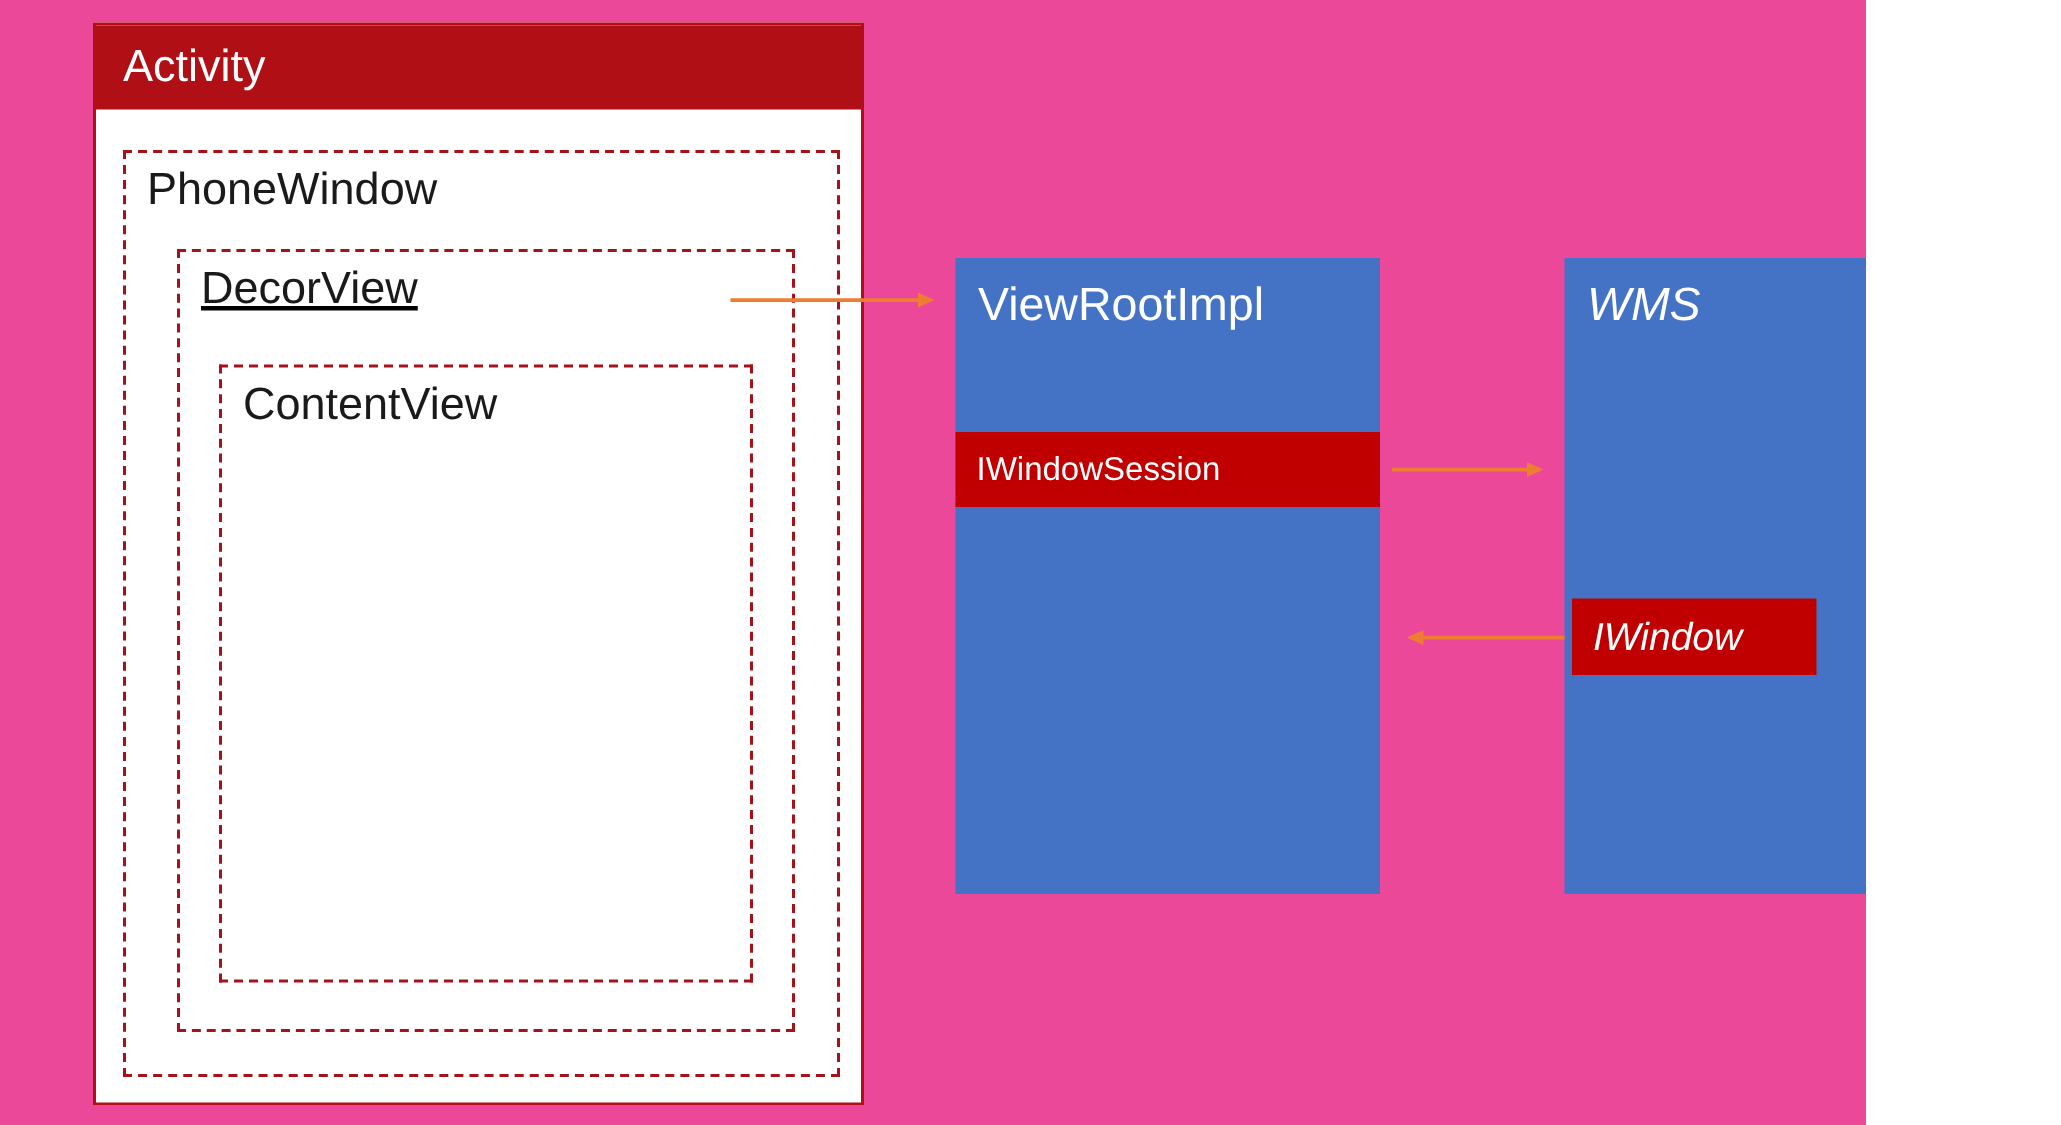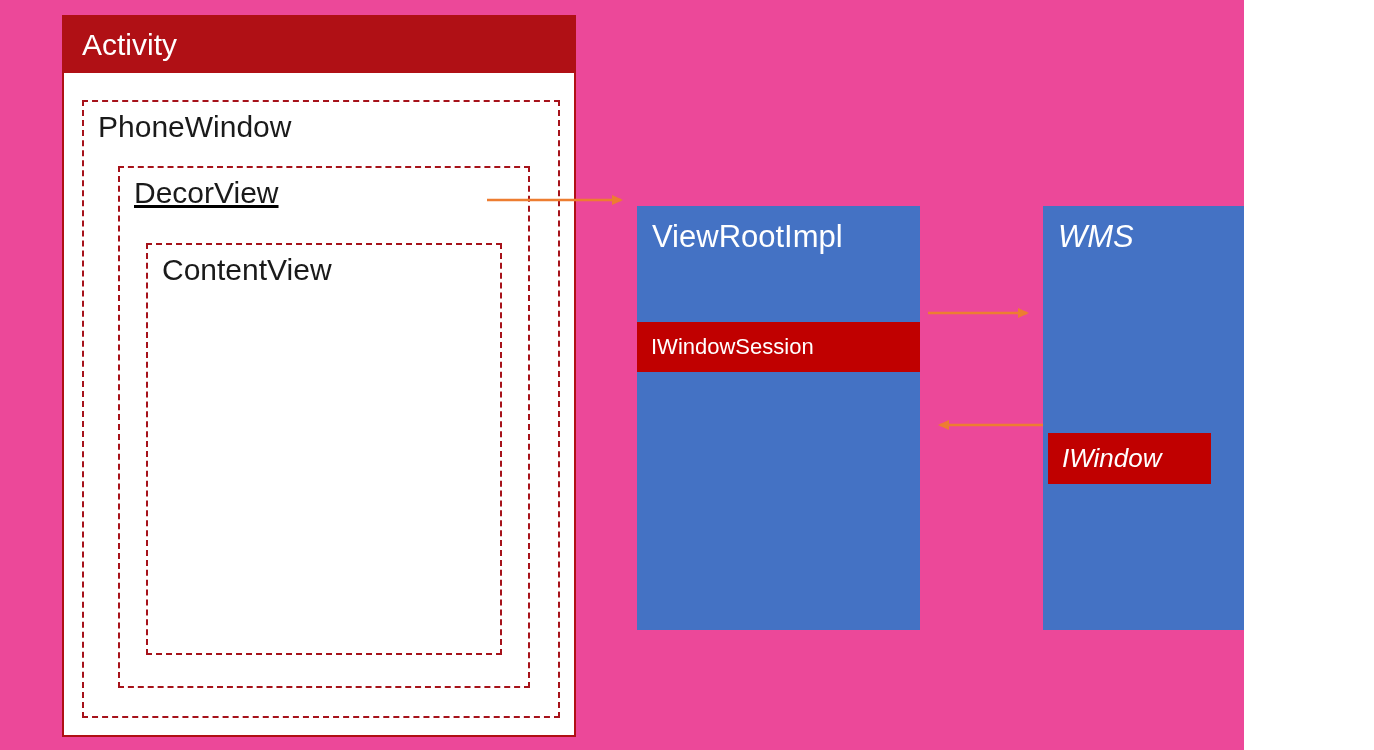--- a/index.html
+++ b/index.html
@@ -57,21 +57,20 @@
     white-space: nowrap;
   }
 
   
   .blue-box {
     position: absolute;
     width: 283px;
     height: 424px;
     background: #4472c4;
     box-sizing: border-box;
-    margin-top: 34px;
   }
   .vri-box { left: 637px;  top: 172px; }
   .wms-box { left: 1043px; top: 172px; font-style: italic; }
   .blue-title {
     color: #ffffff;
     font-size: 31px;
     padding: 13px 0 0 15px;
     white-space: nowrap;
   }
   .iws-band {

